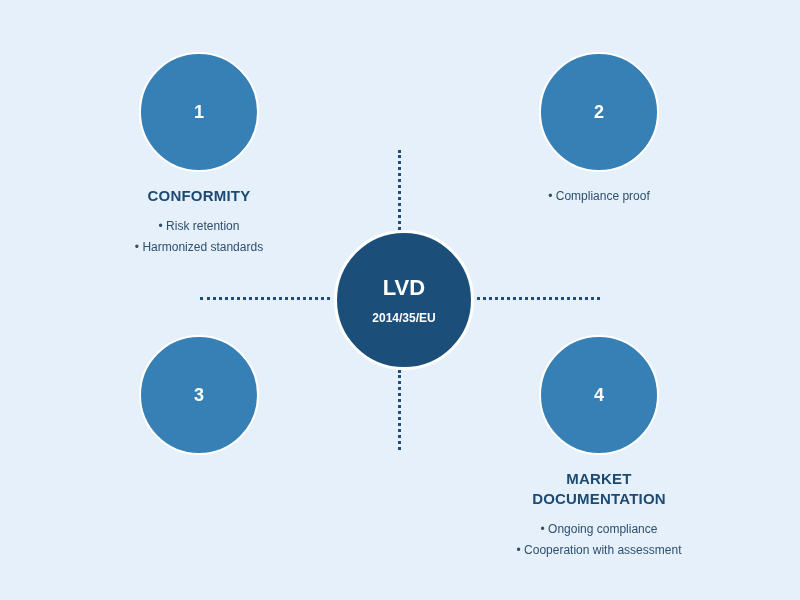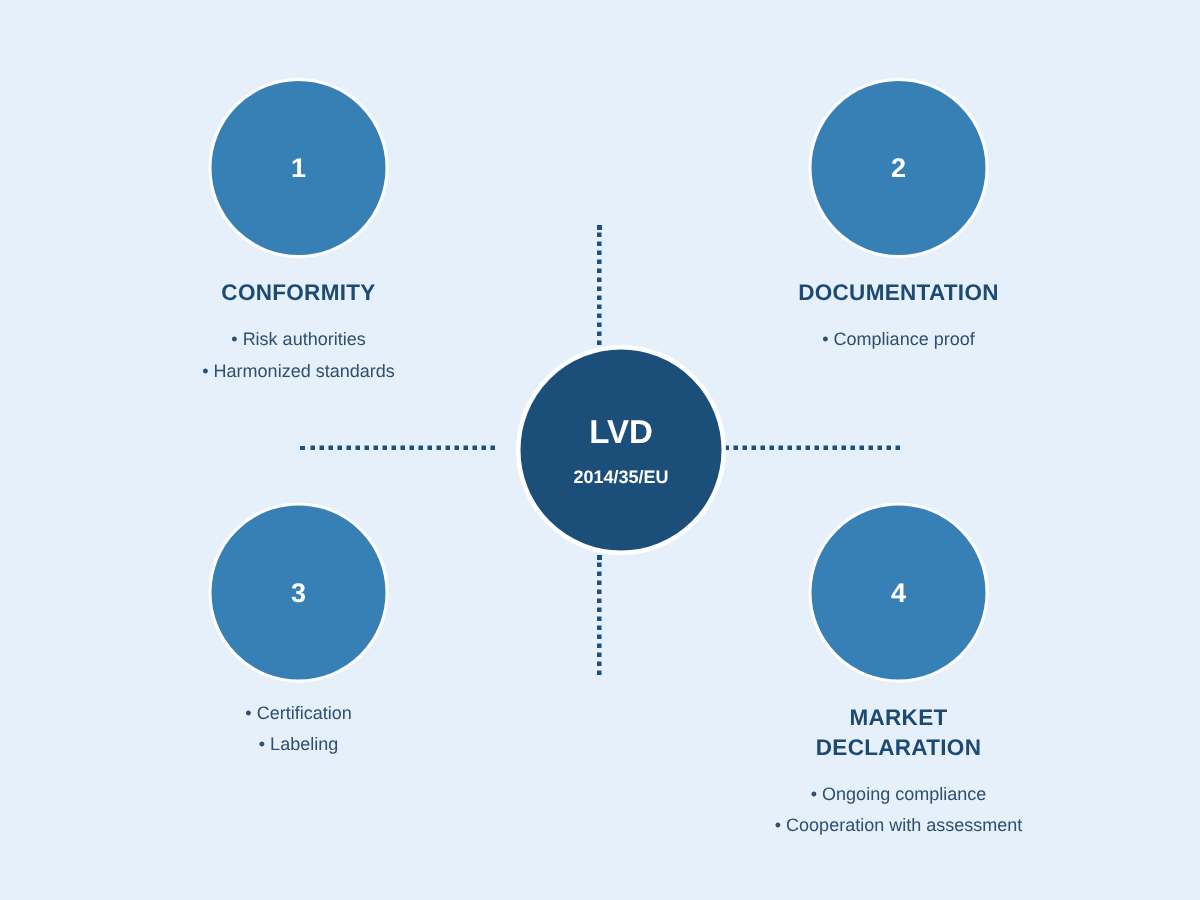--- a/index.html
+++ b/index.html
@@ -11,21 +11,21 @@
   }
   .connector { position: absolute; }
   .h-line {
     height: 0; border-top: 3px dotted #1d4f7a;
   }
   .v-line {
     width: 0; border-left: 3px dotted #1d4f7a;
   }
   .center {
     position: absolute;
-    left: 344px; top: 230px; width: 140px; height: 140px;
+    left: 334px; top: 230px; width: 140px; height: 140px;
     border-radius: 50%;
     background: #1b4f7a;
     border: 3px solid #ffffff;
     box-sizing: border-box;
     display: flex; flex-direction: column; align-items: center; justify-content: center;
     color: #fff; font-weight: bold;
   }
   .center .t1 { font-size: 22px; margin-bottom: 10px; }
   .center .t2 { font-size: 12px; }
   .node {
@@ -63,46 +63,41 @@
   <div class="t1">LVD</div>
   <div class="t2">2014/35/EU</div>
 </div>
 
 <div class="node" style="left:79px; top:52px;">
   <div class="circle">1</div>
   <div class="title">
     <div>CONFORMITY</div>
   </div>
   <ul>
-    <li>Risk authorities</li>
+    <li>Risk retention</li>
     <li>Harmonized standards</li>
   </ul>
 </div>
 
 <div class="node" style="left:479px; top:52px;">
   <div class="circle">2</div>
   <div class="title">
-    <div>DOCUMENTATION</div>
   </div>
   <ul>
     <li>Compliance proof</li>
   </ul>
 </div>
 
 <div class="node" style="left:79px; top:335px;">
   <div class="circle">3</div>
-  <ul>
-    <li>Certification</li>
-    <li>Labeling</li>
-  </ul>
 </div>
 
 <div class="node" style="left:479px; top:335px;">
   <div class="circle">4</div>
   <div class="title">
     <div>MARKET</div>
-    <div>DECLARATION</div>
+    <div>DOCUMENTATION</div>
   </div>
   <ul>
     <li>Ongoing compliance</li>
     <li>Cooperation with assessment</li>
   </ul>
 </div>
 
 </body></html>

